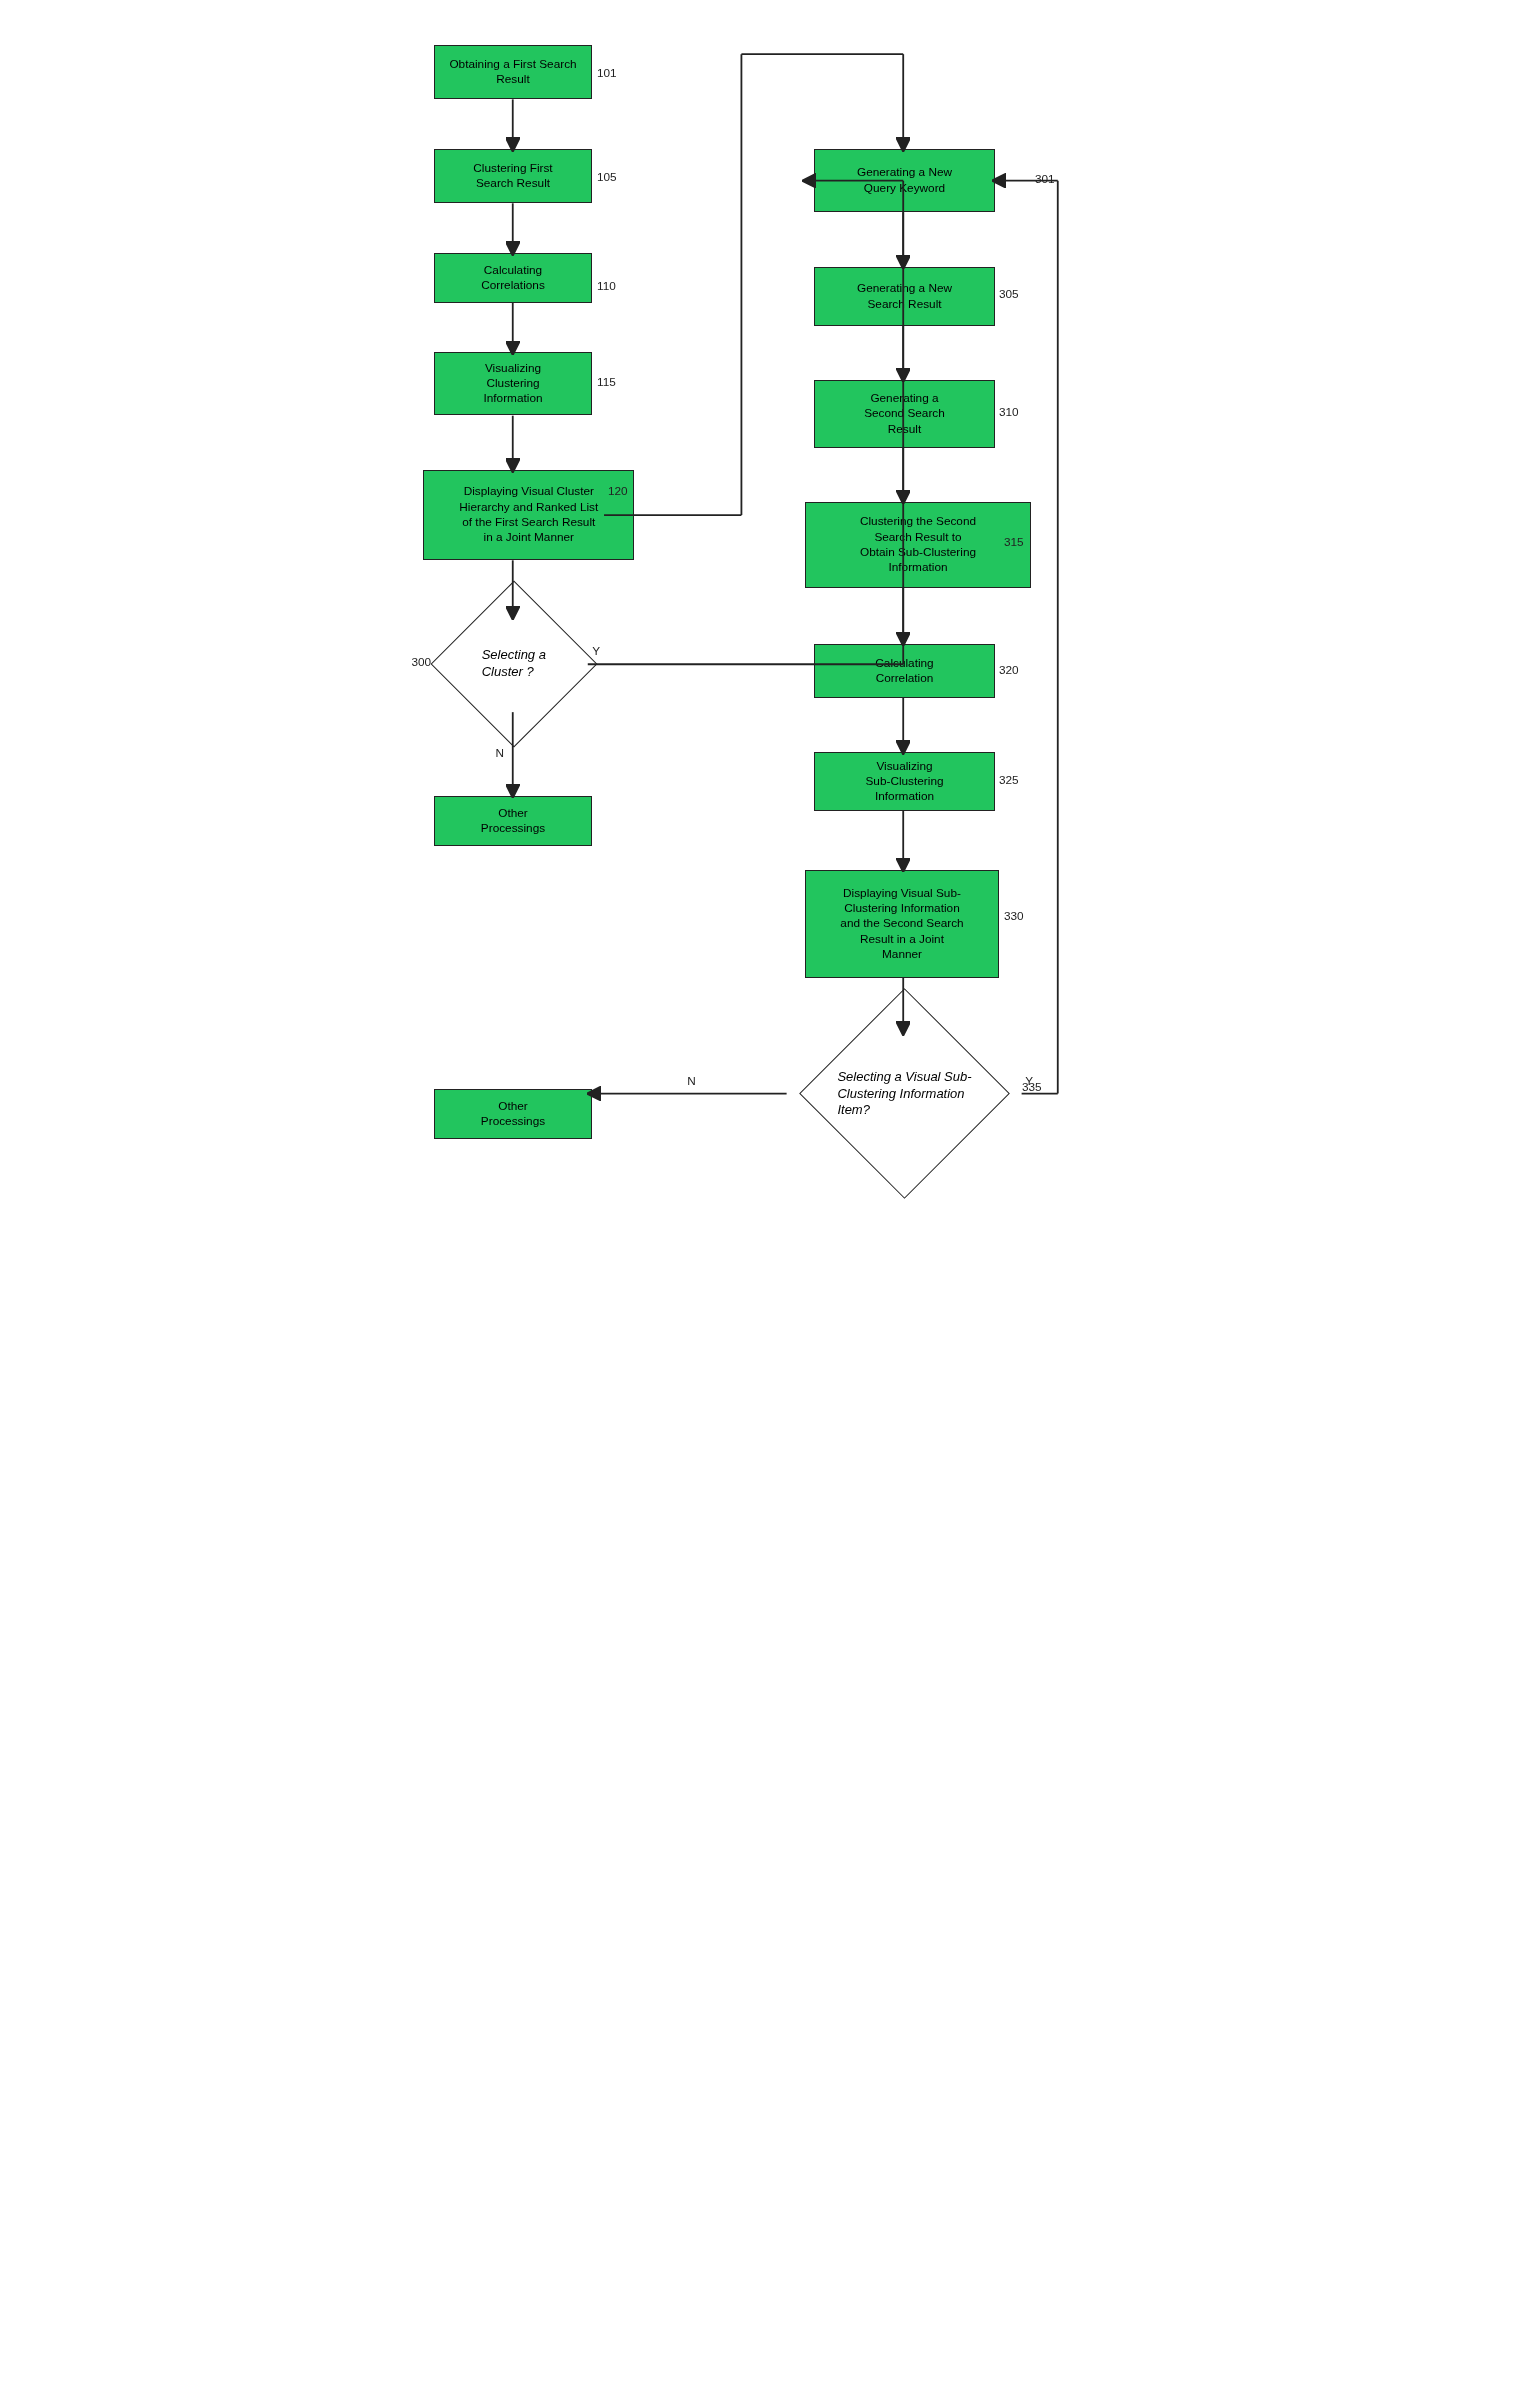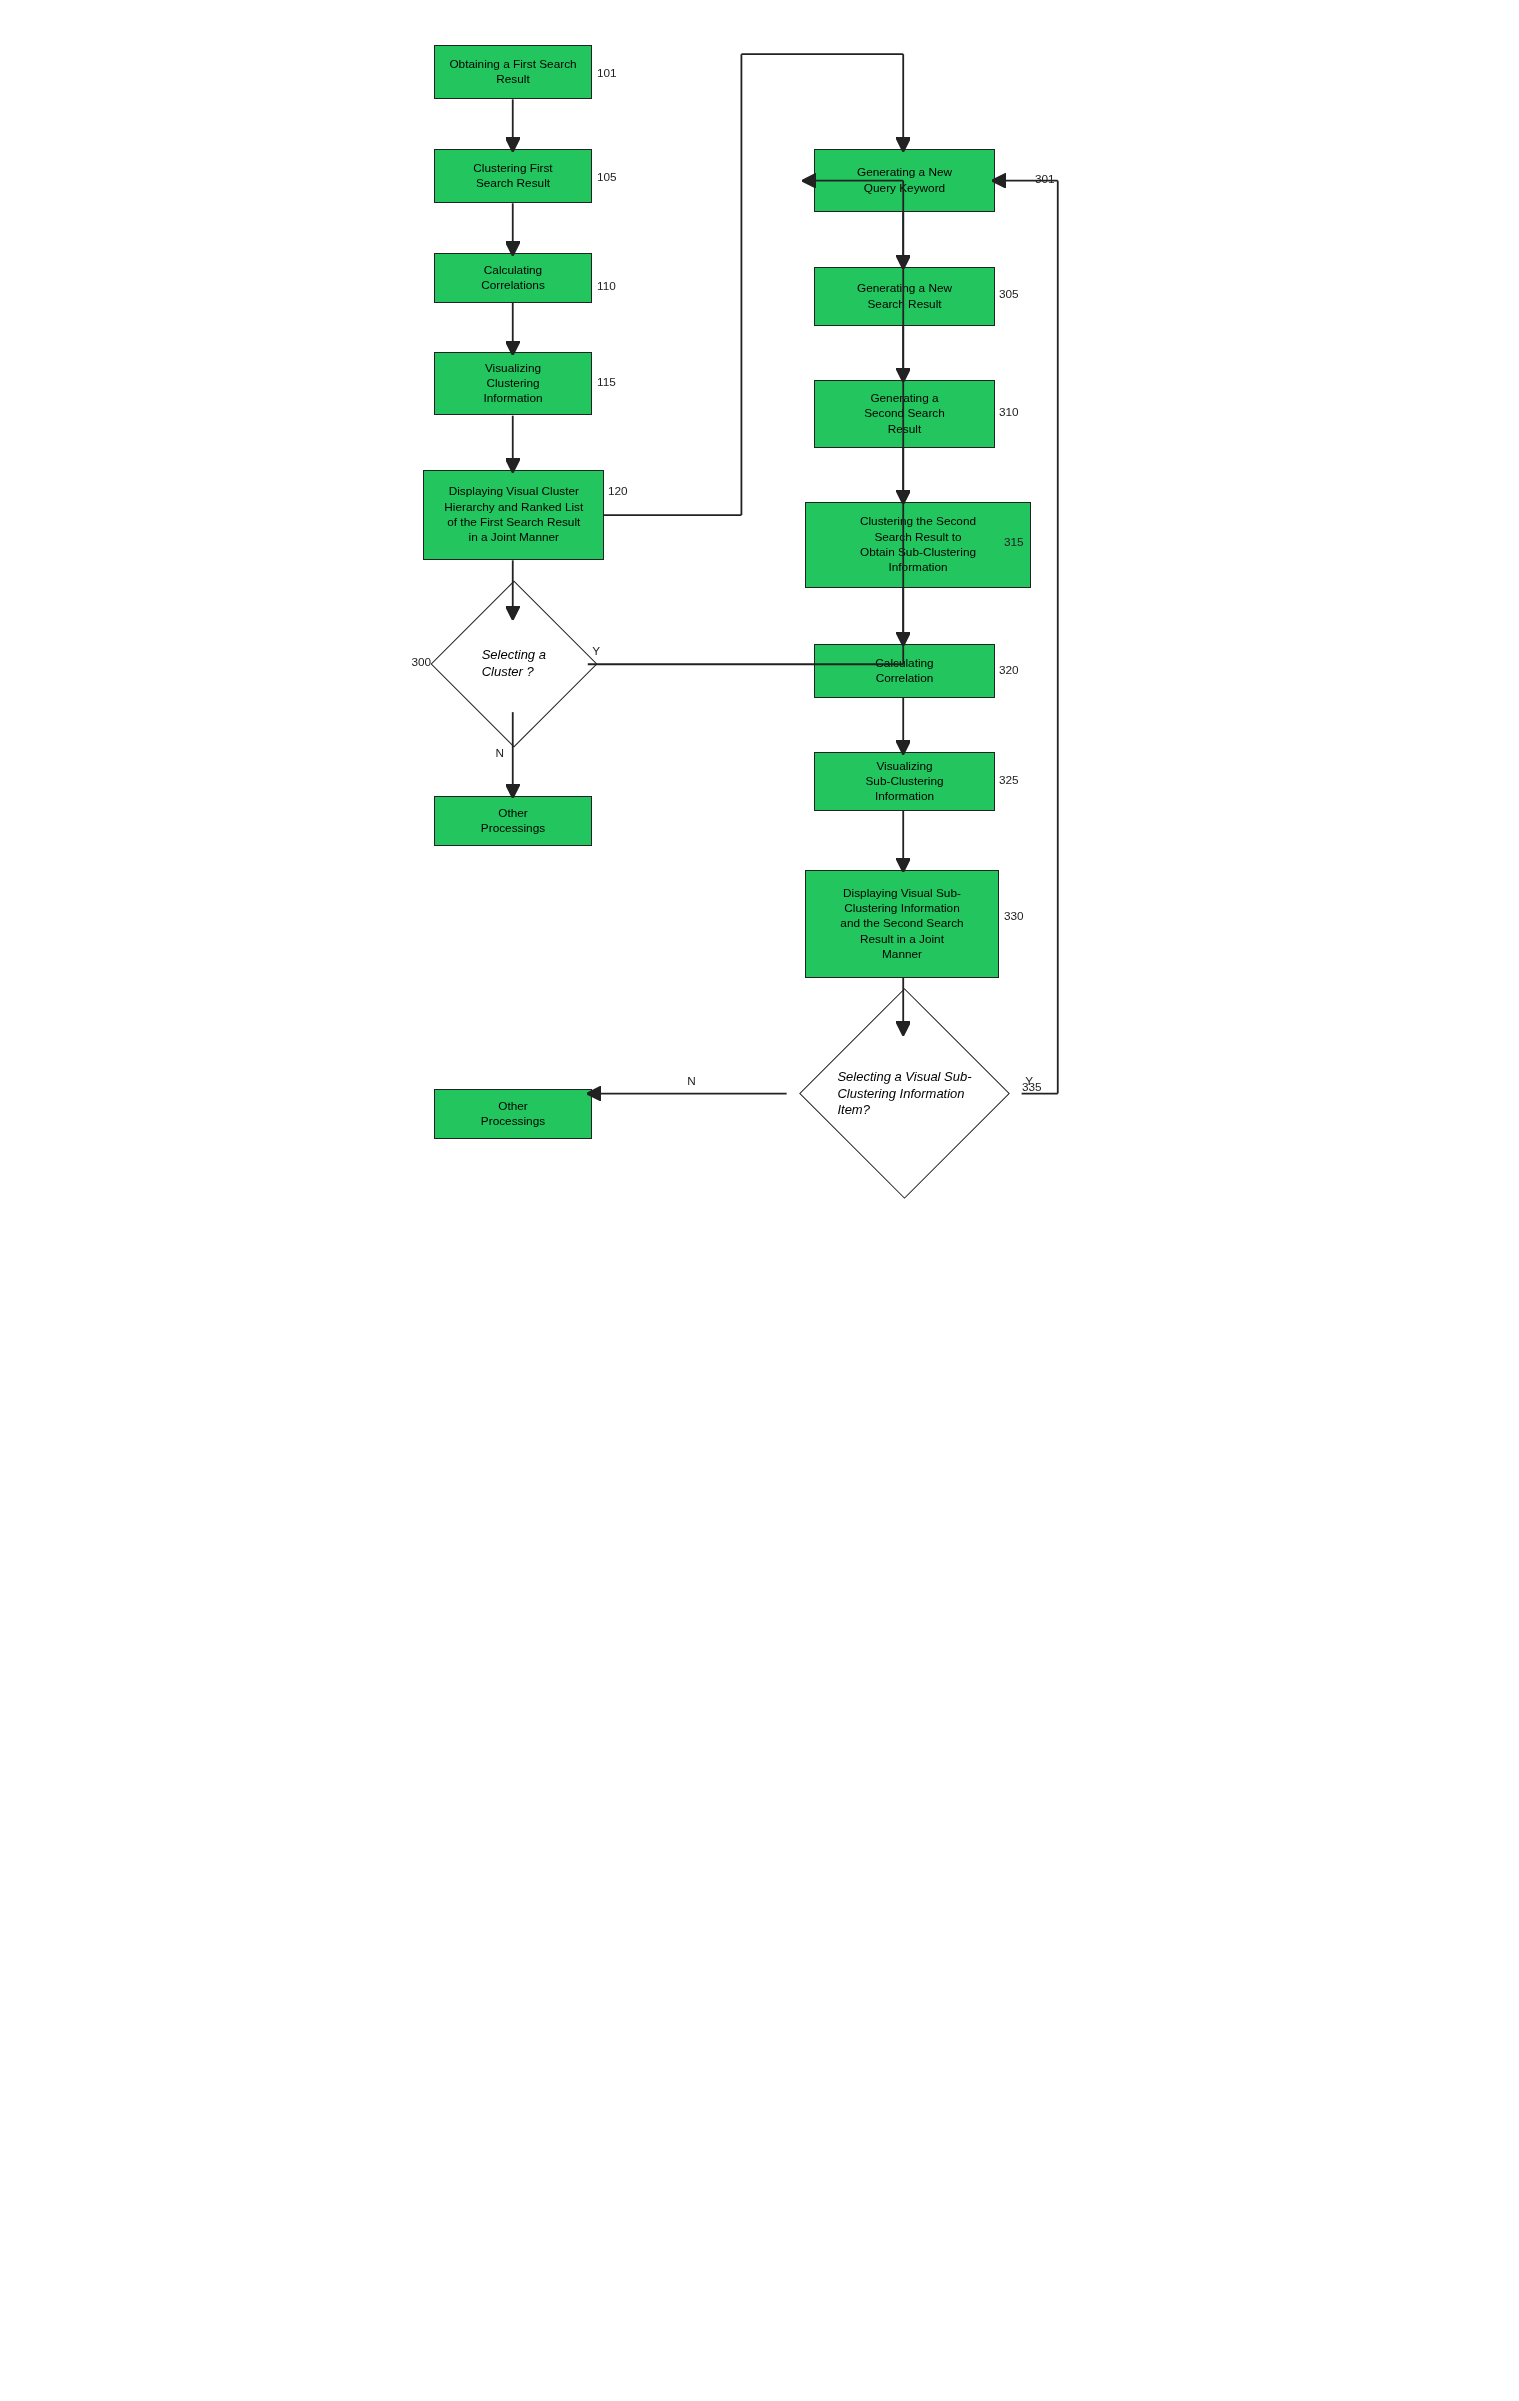--- a/index.html
+++ b/index.html
@@ -91,21 +91,21 @@
   <div class="box" style="left:27px; top:226px; width:158px; min-height:50px;">
     <span>Calculating<br>Correlations</span>
   </div>
   <span class="label" style="left:190px; top:252px;">110</span>
 
   <div class="box" style="left:27px; top:325px; width:158px; min-height:63px;">
     <span>Visualizing<br>Clustering<br>Information</span>
   </div>
   <span class="label" style="left:190px; top:348px;">115</span>
 
-  <div class="box" style="left:16.3px; top:443px; width:181px; min-height:90px;">
+  <div class="box" style="left:16.3px; top:443px; width:211px; min-height:90px;">
     <span>Displaying Visual Cluster<br>Hierarchy and Ranked List<br>of the First Search Result<br>in a Joint Manner</span>
   </div>
   <span class="label" style="left:201px; top:457px;">120</span>
 
   <div class="diamond" style="left:16.3px; top:592px; width:181px; height:90px;">
     <div class="diamond-inner" style="width:118px; height:118px; top:-13.6px; left:32px;"></div>
     <span class="diamond-text">Selecting a<br>Cluster ?</span>
   </div>
   <span class="label" style="left:4.5px; top:628px;">300</span>
 

